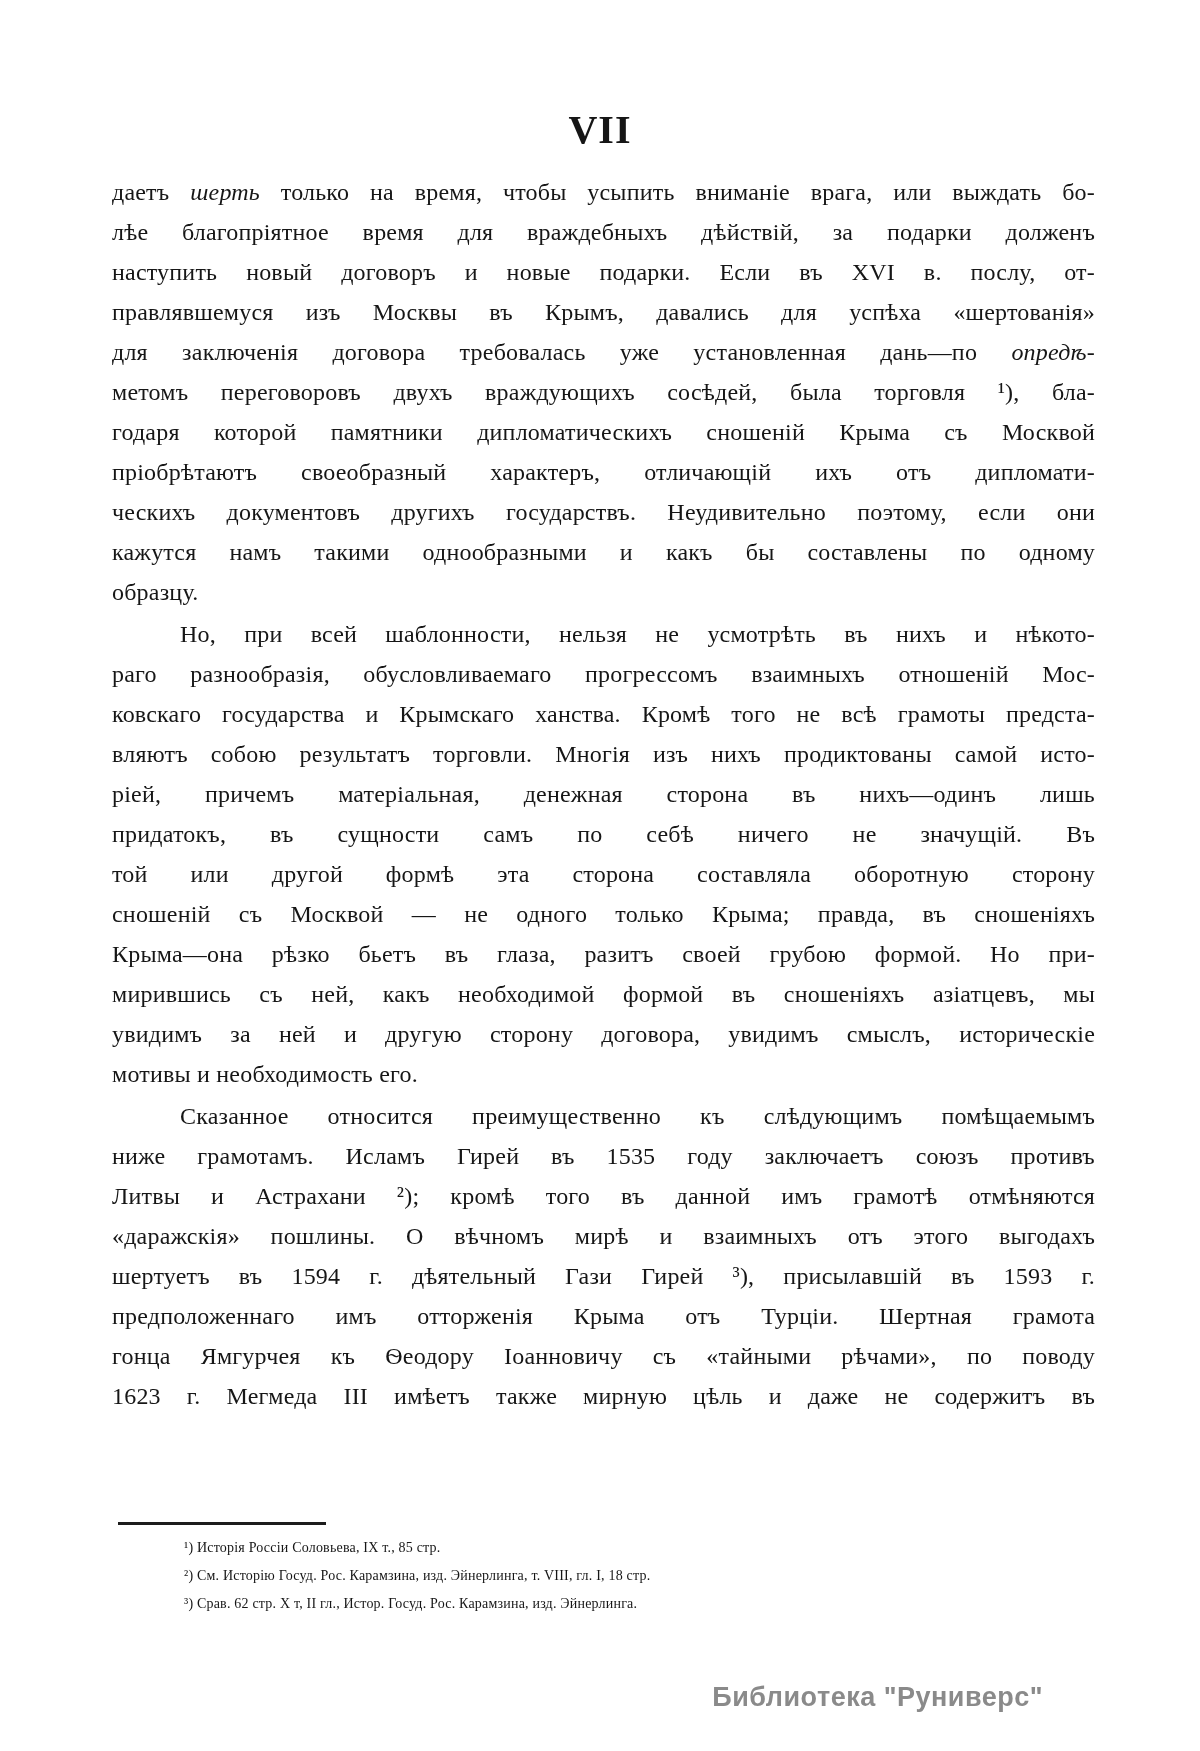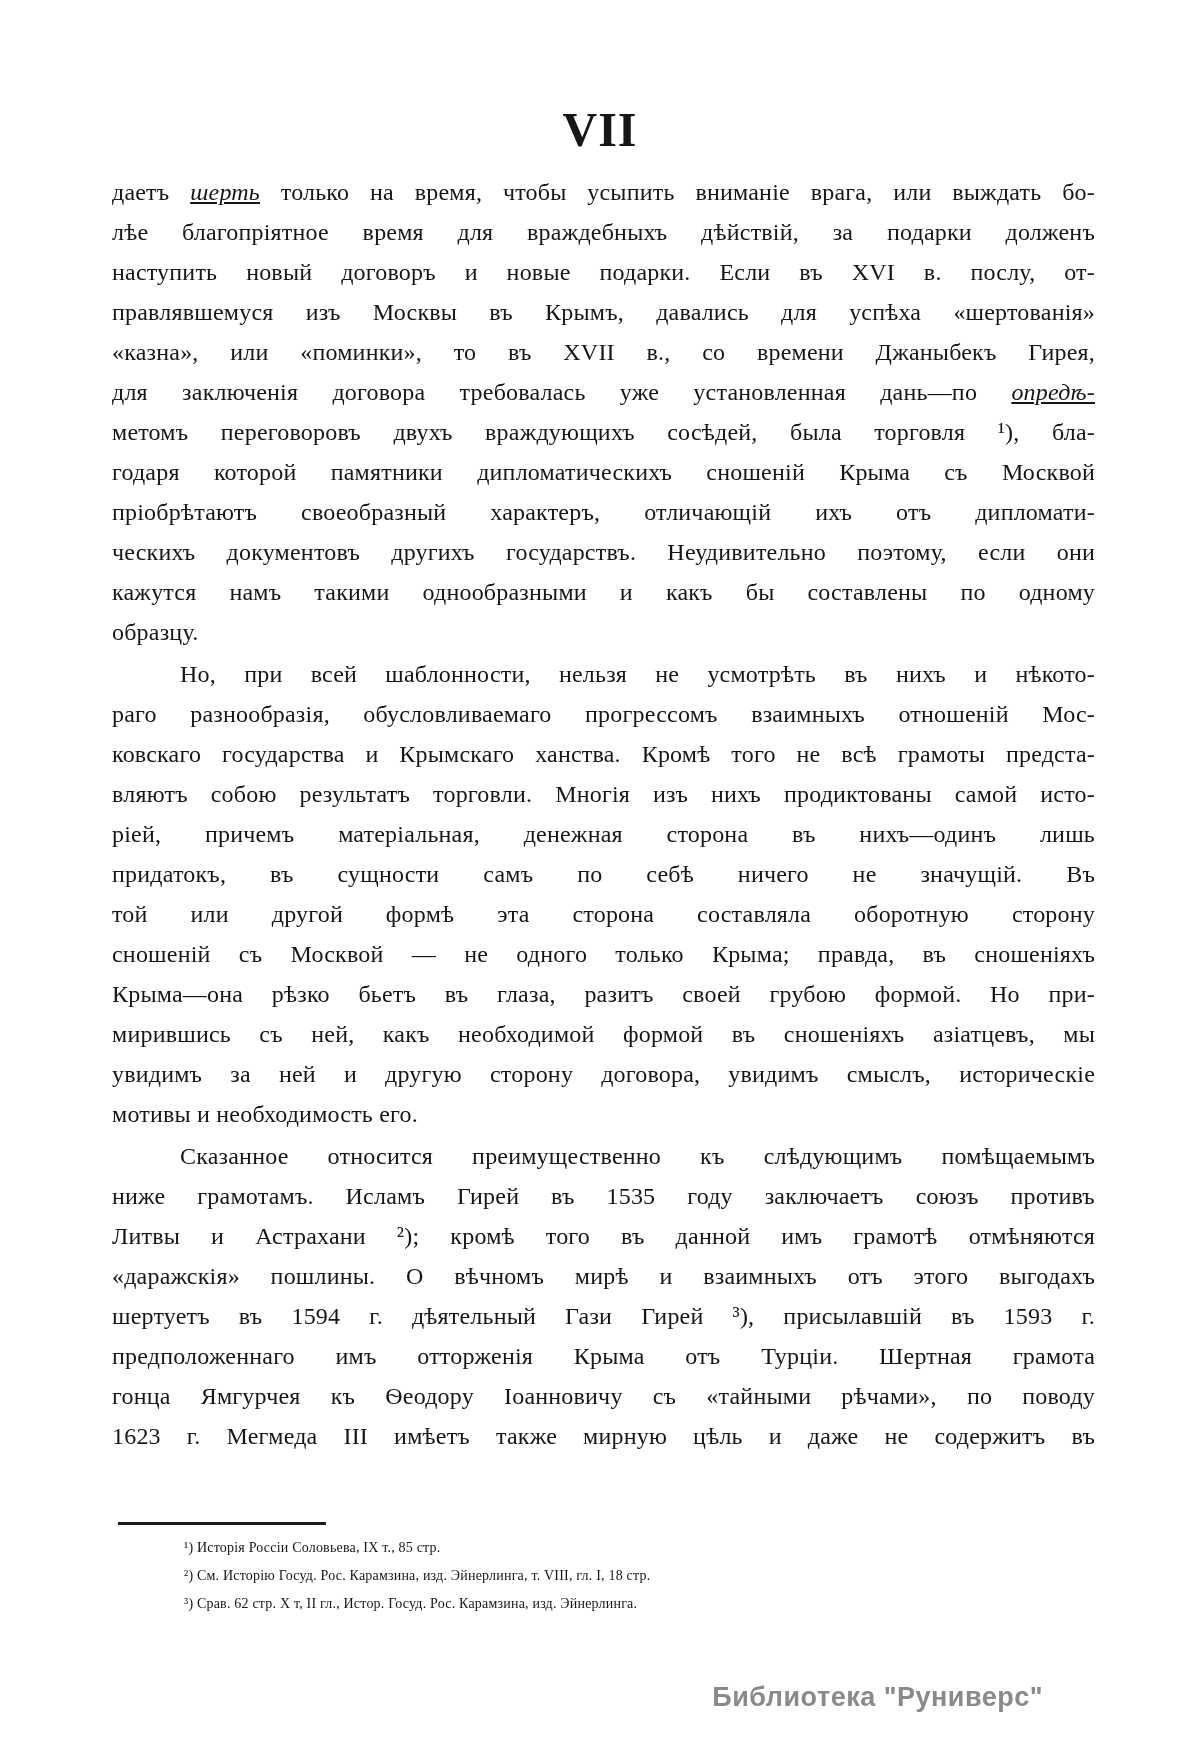--- a/index.html
+++ b/index.html
@@ -17,21 +17,21 @@
     overflow: hidden;
   }
   .pagenum {
     position: absolute;
     top: 106px;
     left: 0;
     width: 1200px;
     height: 48px;
     line-height: 48px;
     text-align: center;
-    font-size: 48px;
+    font-size: 40px;
     font-weight: bold;
     letter-spacing: 1px;
   }
   .body-text {
     position: absolute;
     left: 112px;
     top: 172px;
     width: 983px;
   }
   .para { margin: 0; padding: 0; }
@@ -44,21 +44,21 @@
     text-align-last: justify;
     overflow: hidden;
     white-space: nowrap;
     letter-spacing: 0.2px;
   }
   .line.tail {
     text-align: right;
     text-align-last: left;
   }
   .line.indent { padding-left: 68px; }
-  .it { font-style: italic; text-decoration: underline; }
+  .it { font-style: italic; }
   .fnrule {
     position: absolute;
     left: 118px;
     top: 1522px;
     width: 208px;
     height: 3px;
     background: #1c1c1c;
   }
   .footnotes {
     position: absolute;
@@ -95,21 +95,20 @@
 
   <div class="pagenum">VII</div>
 
   <div class="body-text">
 
     <div class="para">
       <div class="line"><span>даетъ</span> <span class="it">шерть</span> <span>только на время, чтобы усыпить вниманіе врага, или выждать бо-</span></div>
       <div class="line">лѣе благопріятное время для враждебныхъ дѣйствій, за подарки долженъ</div>
       <div class="line">наступить новый договоръ и новые подарки. Если въ XVI в. послу, от-</div>
       <div class="line">правлявшемуся изъ Москвы въ Крымъ, давались для успѣха «шертованія»</div>
-      <div class="line">«казна», или «поминки», то въ XVII в., со времени Джаныбекъ Гирея,</div>
       <div class="line"><span>для заключенія договора требовалась уже установленная дань—по</span> <span class="it">опредѣ-</span></div>
       <div class="line">метомъ переговоровъ двухъ враждующихъ сосѣдей, была торговля ¹), бла-</div>
       <div class="line">годаря которой памятники дипломатическихъ сношеній Крыма съ Москвой</div>
       <div class="line">пріобрѣтаютъ своеобразный характеръ, отличающій ихъ отъ дипломати-</div>
       <div class="line">ческихъ документовъ другихъ государствъ. Неудивительно поэтому, если они</div>
       <div class="line">кажутся намъ такими однообразными и какъ бы составлены по одному</div>
       <div class="line tail">образцу.</div>
     </div>
 
     <div class="para">

